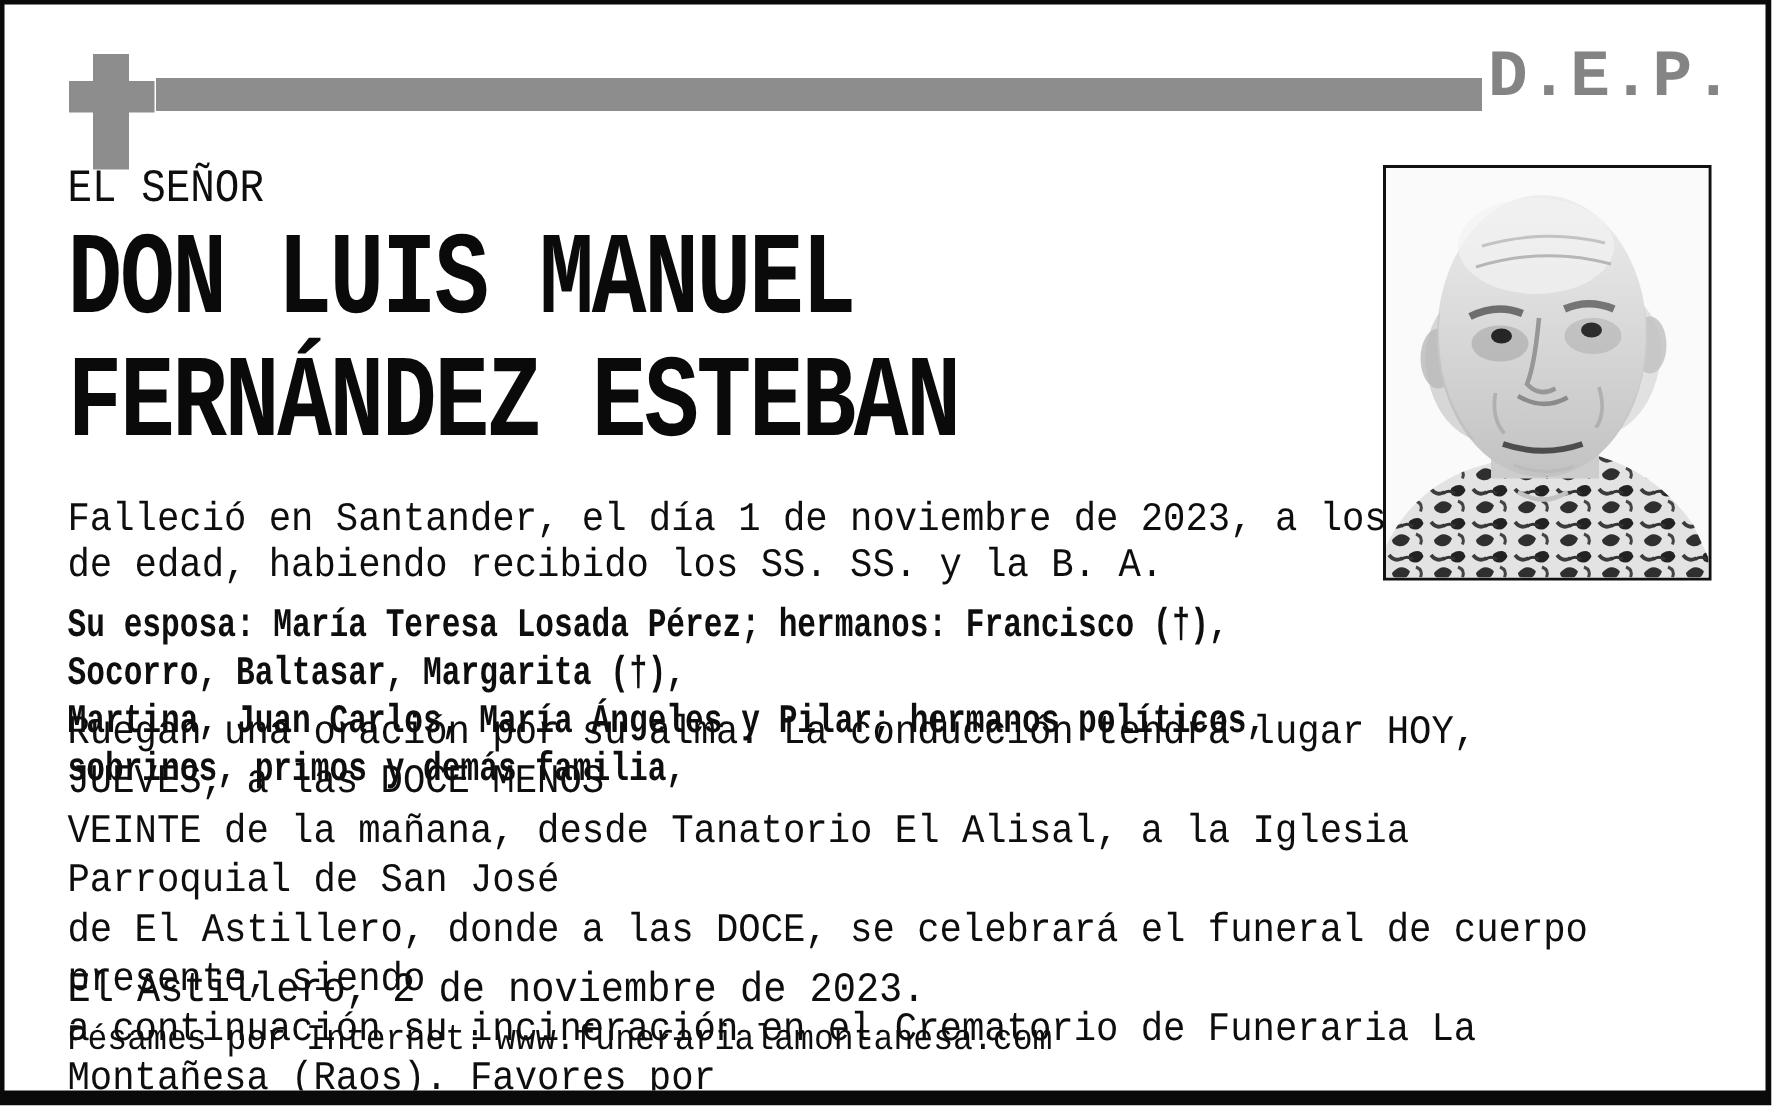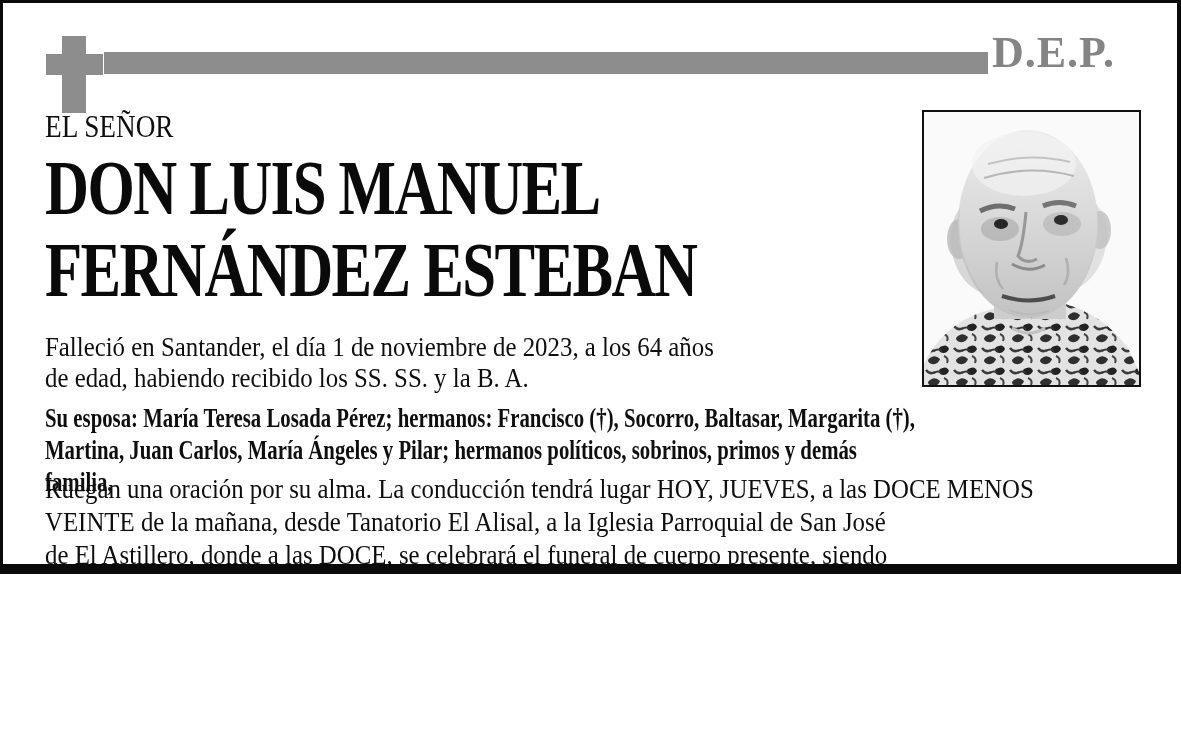--- a/index.html
+++ b/index.html
@@ -1,24 +1,24 @@
 <!DOCTYPE html>
 <html><head>
 <meta charset="utf-8">
 <style>
   html,body { margin:0; padding:0; background:#ffffff; }
   #esquela {
     position:relative;
-    width:1181px; height:574px;
+    width:1181px; height:737px;
     box-sizing:border-box;
     background:#ffffff;
     border-style:solid; border-color:#0a0a0a;
     border-width:3px 4px 10px 3px;
     overflow:hidden;
-    font-family:Liberation Serif, serif;
+    font-family:Liberation Mono, monospace;
     color:#0e0e0e;
   }
   .abs { position:absolute; }
   .condensed { transform-origin:0 0; white-space:pre-line; }
 
   
   .cross-part { background:#8d8d8d; position:absolute; }
   .cross-v { left:59px; top:33px; width:24px; height:77px; }
   .cross-h { left:43px; top:51px; width:57px; height:21px; }
   .header-rule { left:101px; top:49px; width:884px; height:22px; background:#8d8d8d; }

